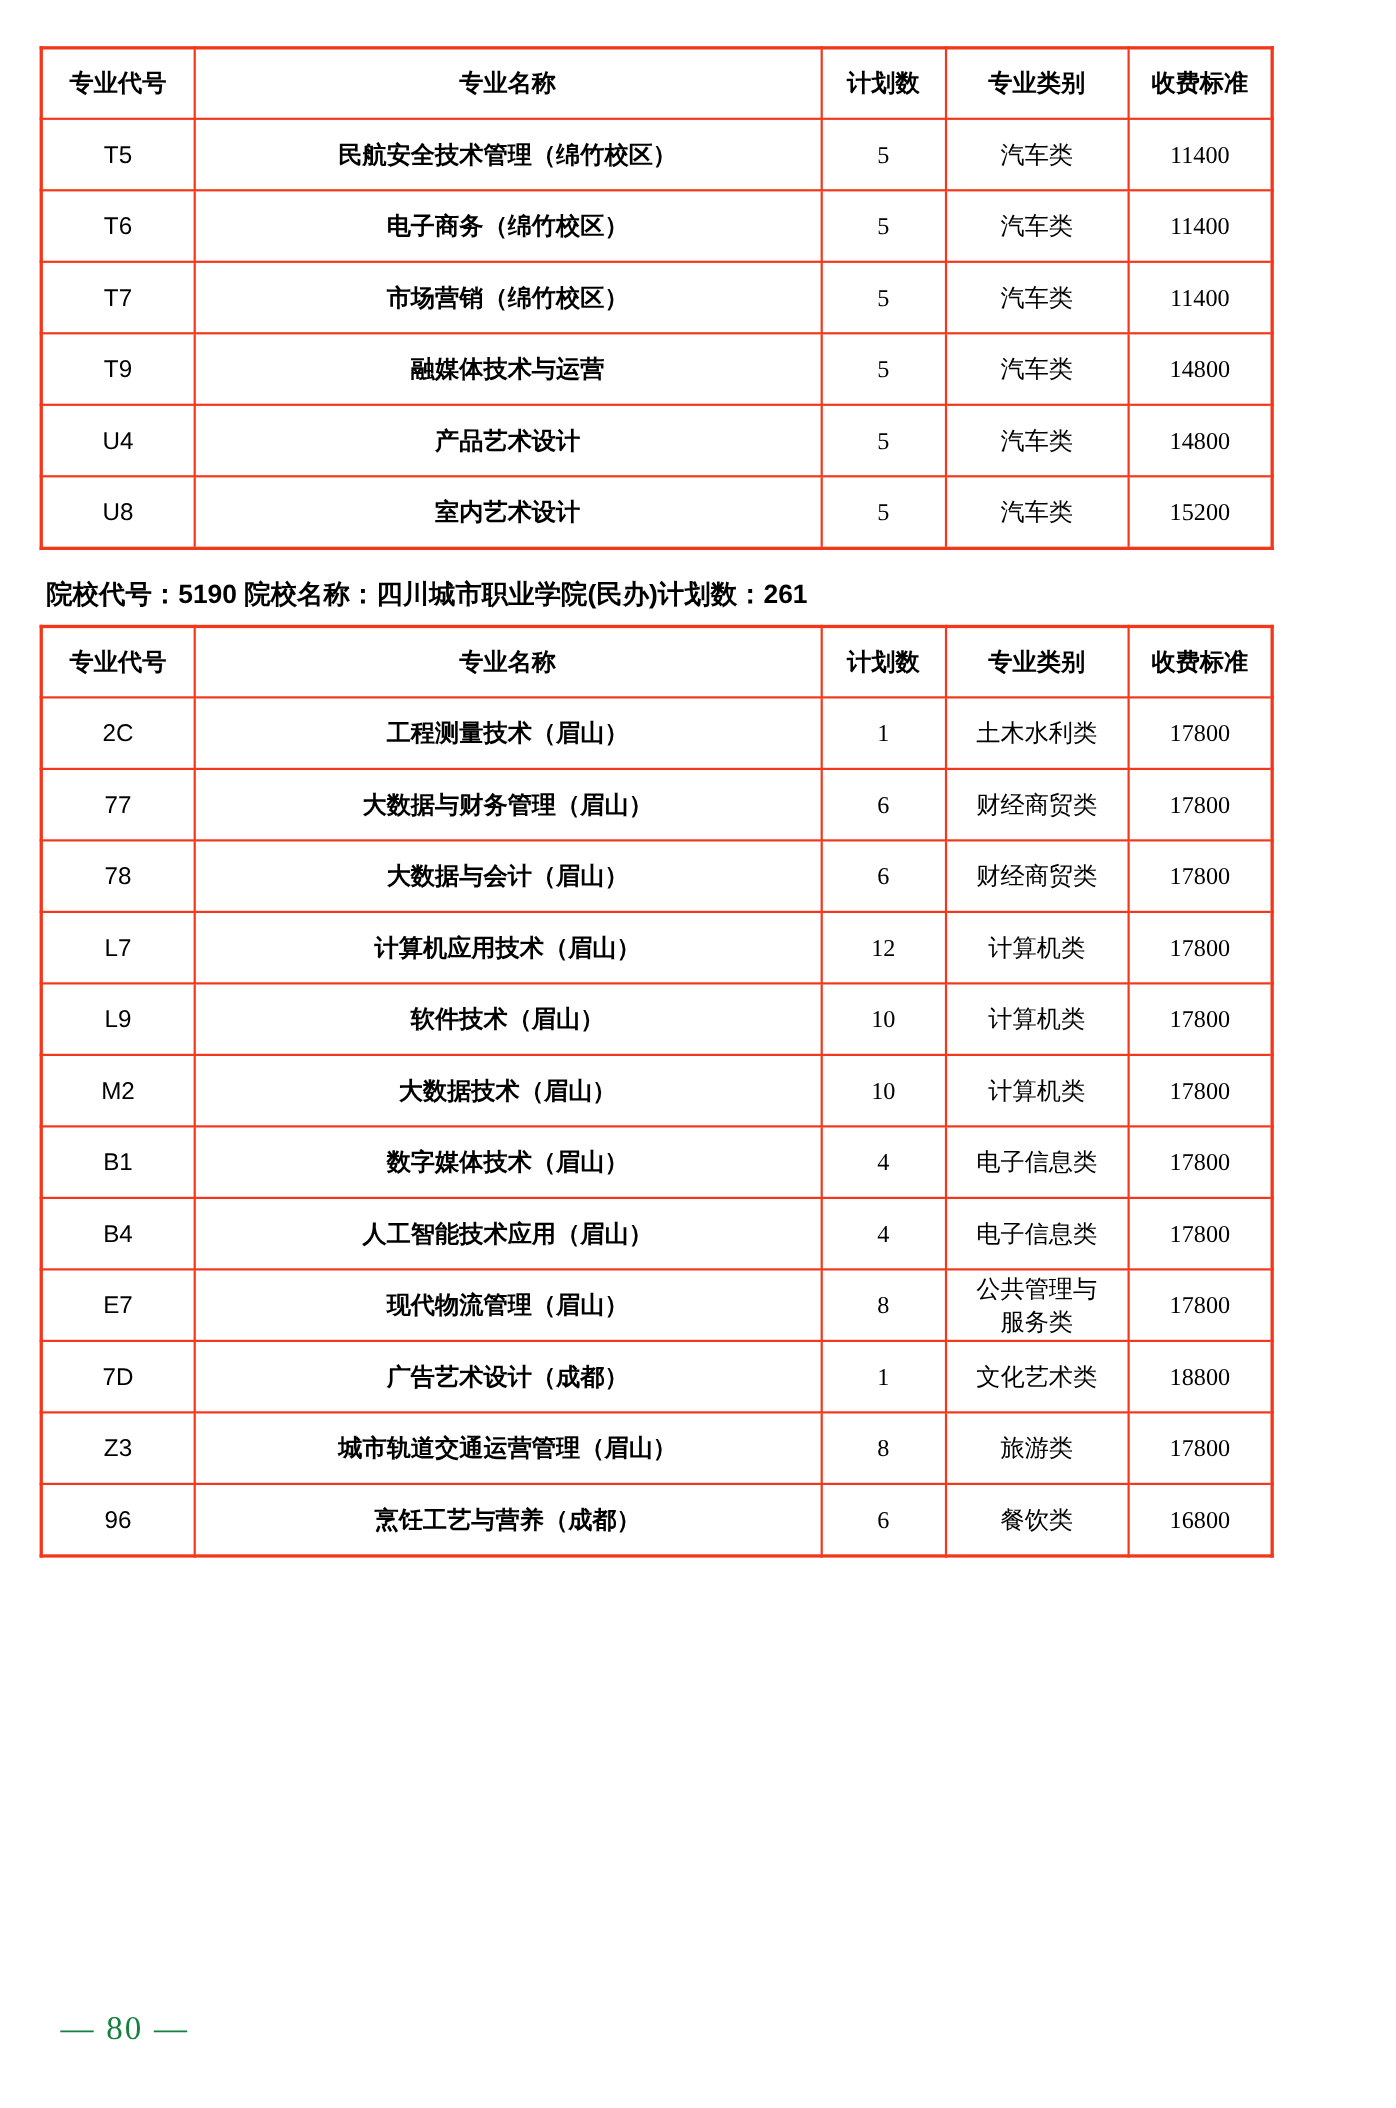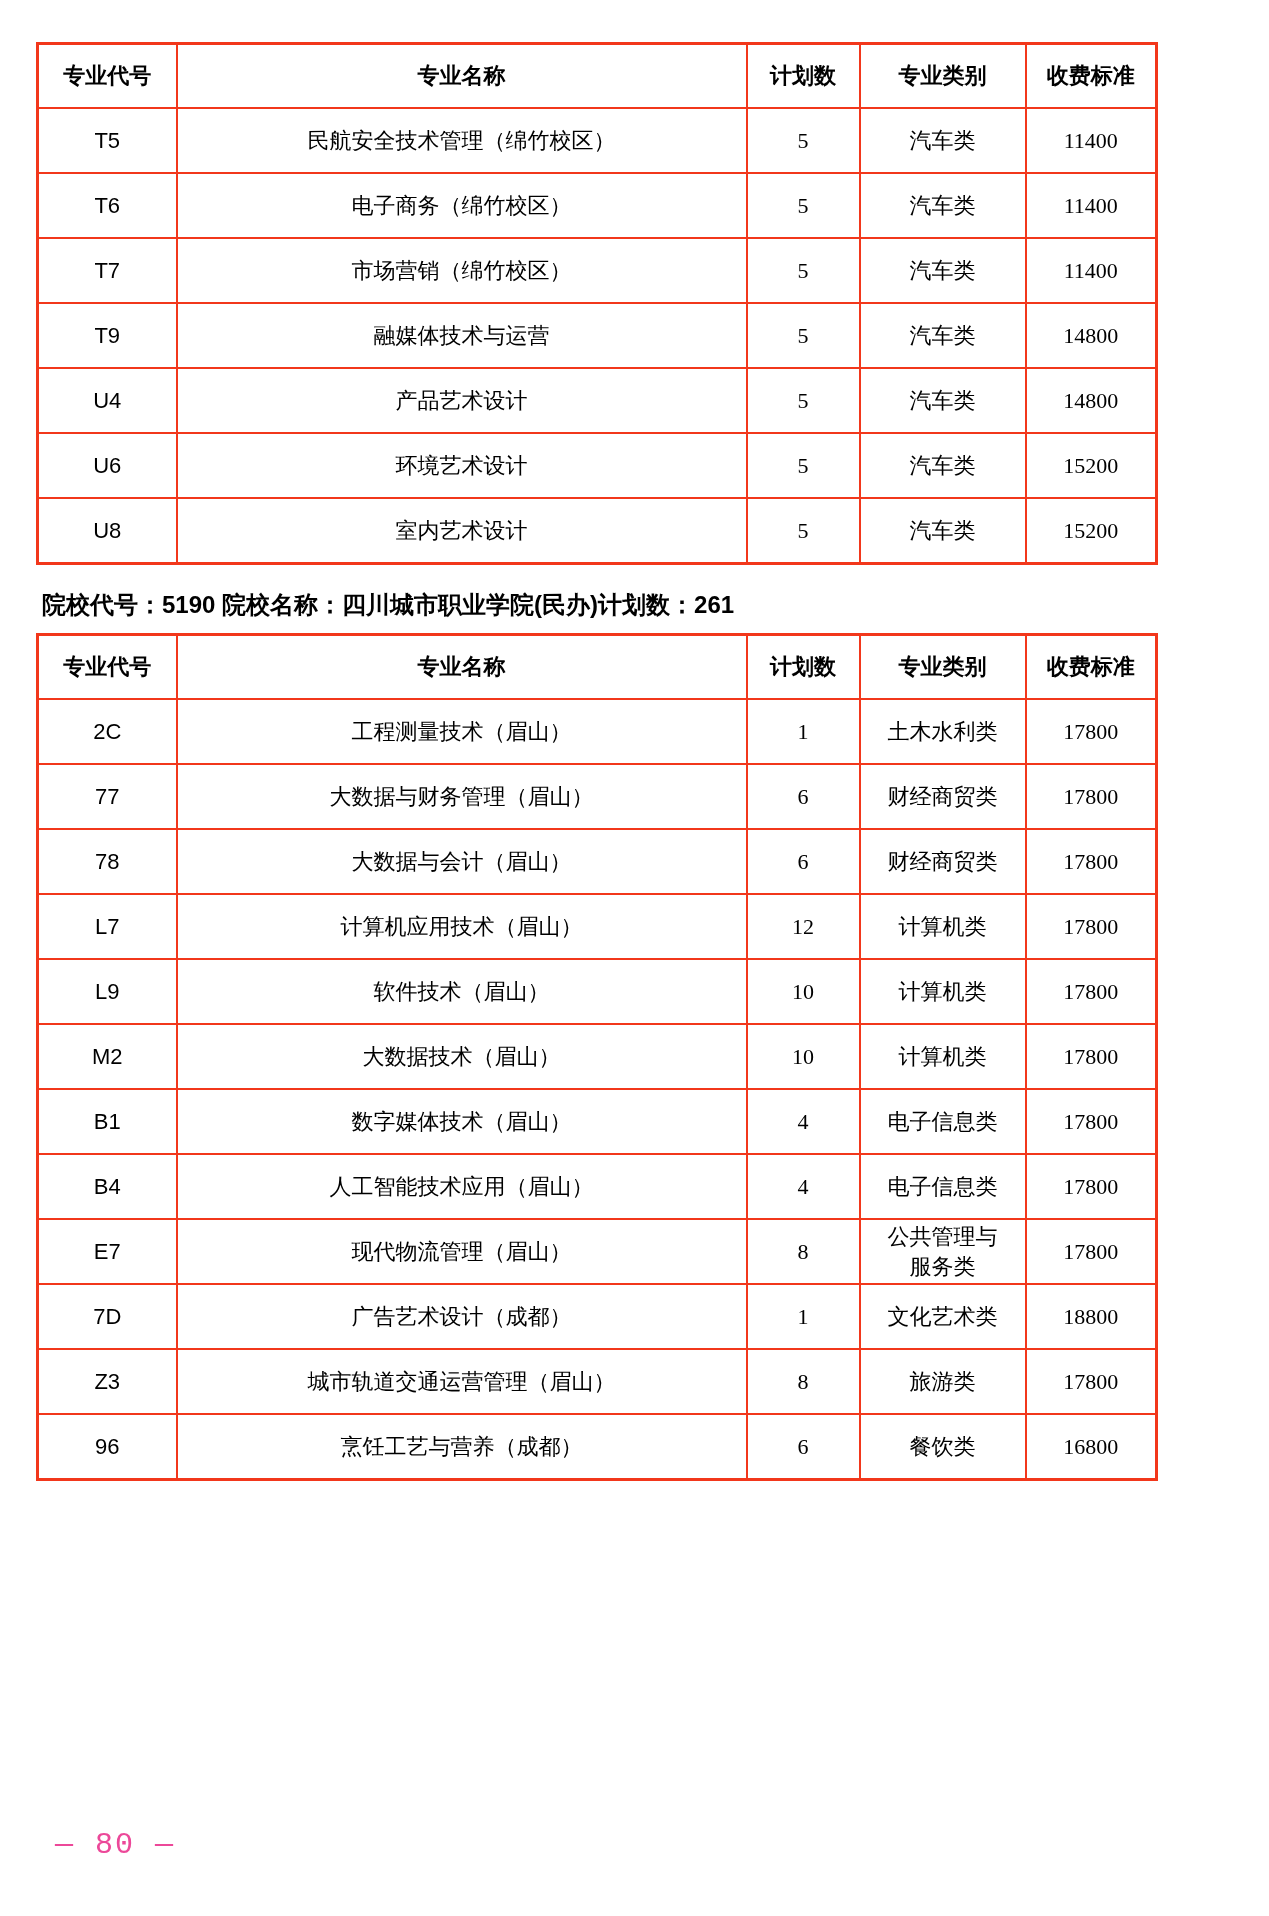--- a/index.html
+++ b/index.html
@@ -46,20 +46,21 @@
     font-size: 22px;
   }
   td.c0 {
     font-family: Liberation Sans, sans-serif;
     font-size: 20px;
   }
   td.c1 {
     text-align: left;
     padding-left: 26px;
     font-family: "Liberation Serif", serif;
+    font-weight: bold;
   }
   td.c2, td.c4 {
     font-family: "Liberation Serif", serif;
   }
   td.c3 {
     white-space: pre-line;
     line-height: 30px;
   }
   .section-heading {
     display: flex;
@@ -69,23 +70,23 @@
     font-weight: bold;
     font-size: 24px;
     color: #000000;
   }
   .section-heading .right-part {
   }
   .footer {
     position: absolute;
     left: 55px;
     top: 1828px;
-    font-family: Liberation Mono, monospace;
+    font-family: Liberation Serif, serif;
     font-size: 30px;
-    color: #ec4899;
+    color: #15803d;
     letter-spacing: 2px;
   }
 </style>
 </head>
 <body>
 
 <div class="page">
 
   <table class="plan-table">
     <colgroup>
@@ -134,27 +135,20 @@
           <td class="c4">14800</td>
         </tr>
         <tr>
           <td class="c0">U4</td>
           <td class="c1">产品艺术设计</td>
           <td class="c2">5</td>
           <td class="c3">汽车类</td>
           <td class="c4">14800</td>
         </tr>
         <tr>
-          <td class="c0">U6</td>
-          <td class="c1">环境艺术设计</td>
-          <td class="c2">5</td>
-          <td class="c3">汽车类</td>
-          <td class="c4">15200</td>
-        </tr>
-        <tr>
           <td class="c0">U8</td>
           <td class="c1">室内艺术设计</td>
           <td class="c2">5</td>
           <td class="c3">汽车类</td>
           <td class="c4">15200</td>
         </tr>
       </tbody>
   </table>
 
   <div class="section-heading">

